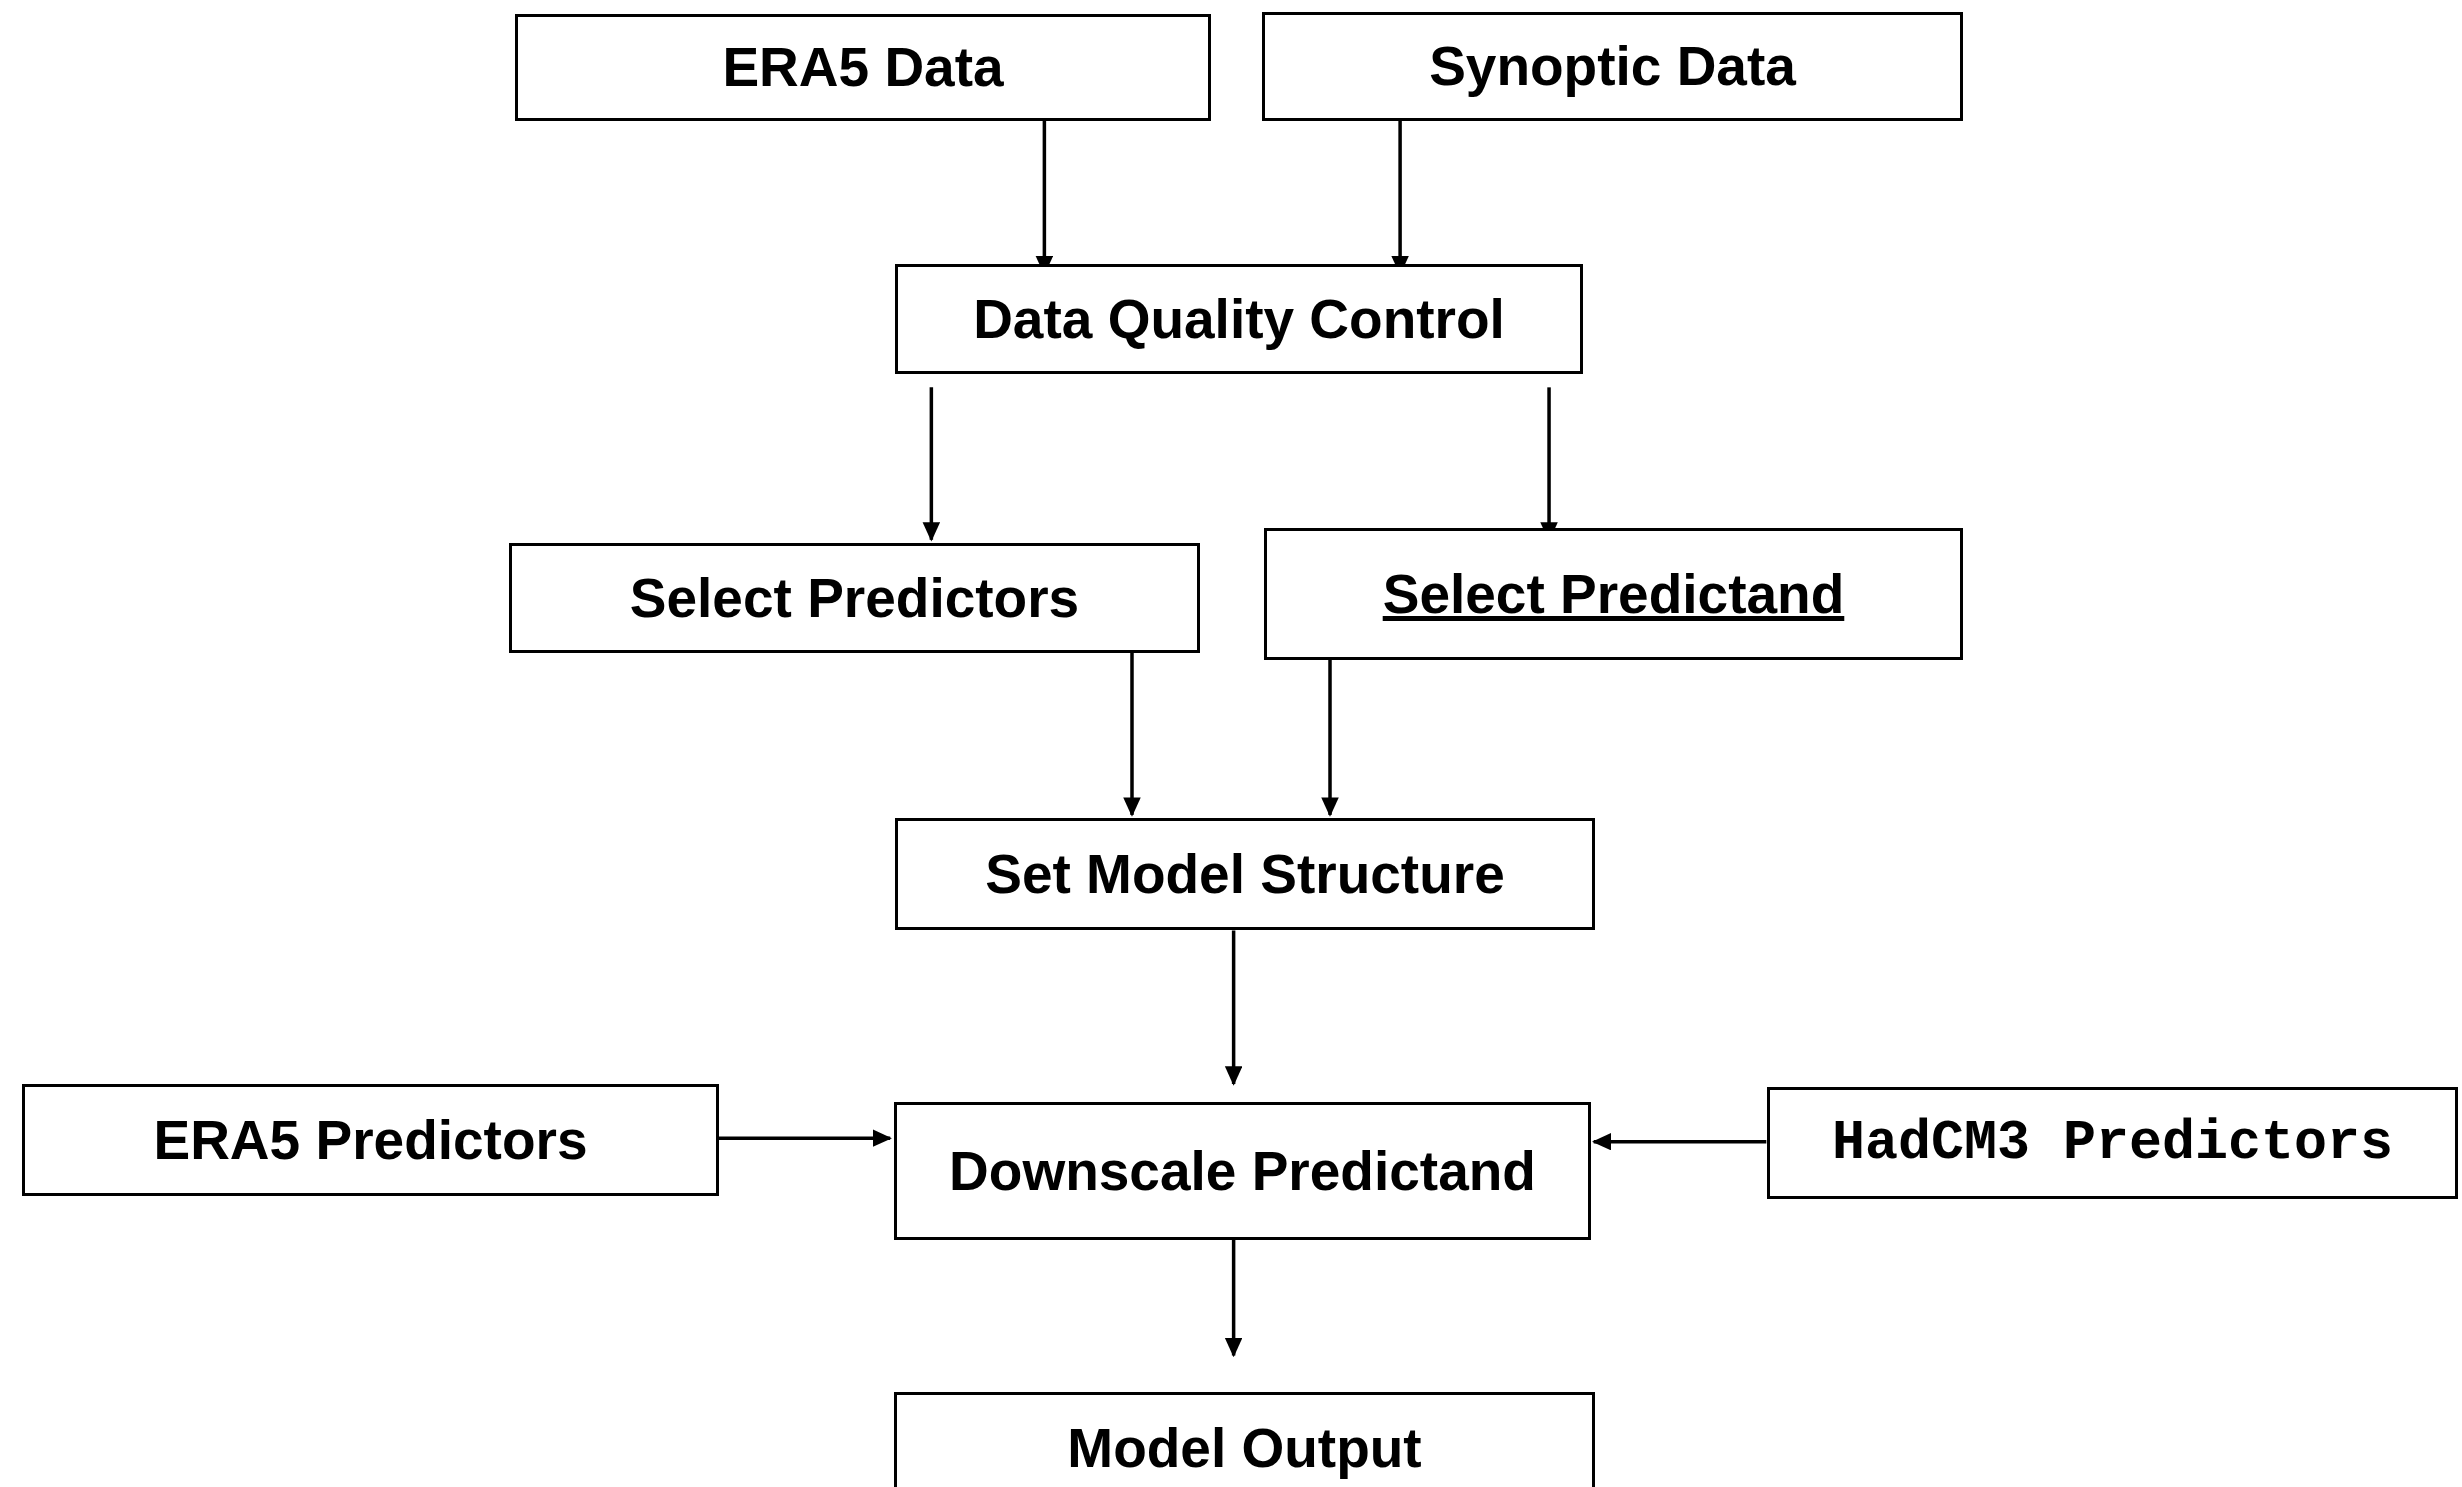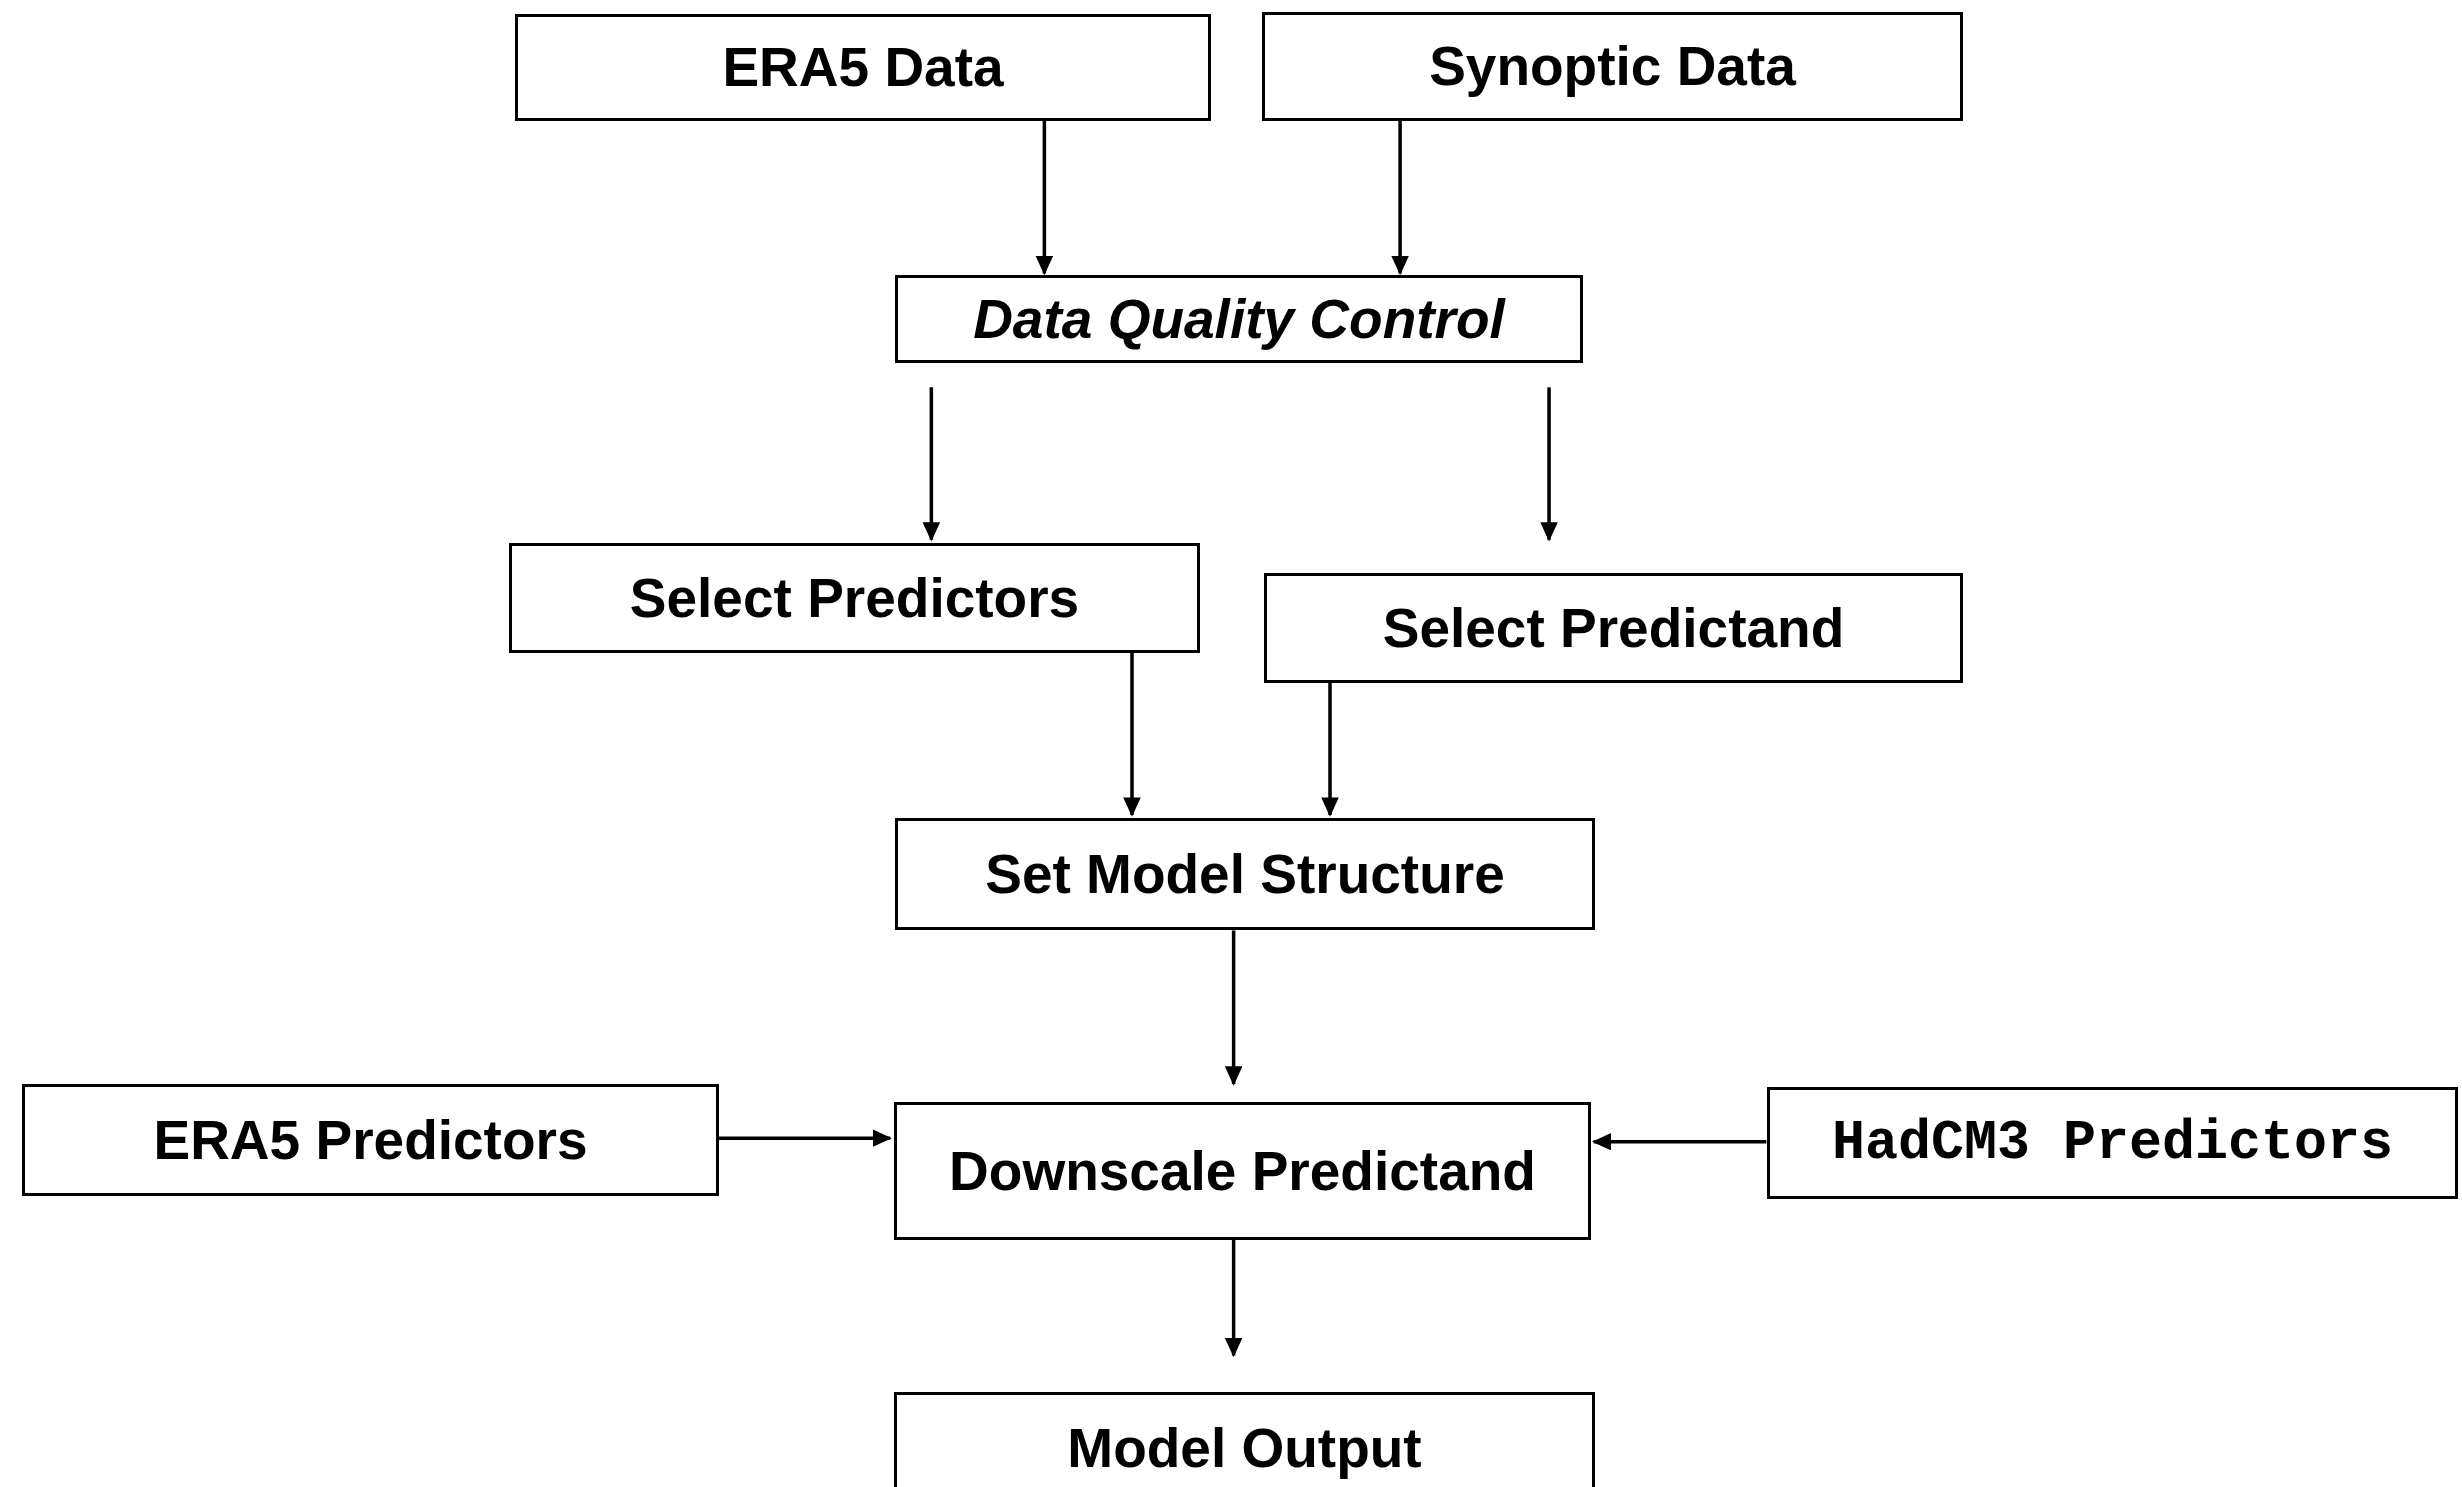--- a/index.html
+++ b/index.html
@@ -65,29 +65,29 @@
   </svg>
 
   <div class="node" style="left:515px;  top:14px;   width:696px; height:107px;">
     <span>ERA5 Data</span>
   </div>
 
   <div class="node" style="left:1262px; top:12.3px;   width:701px; height:109px;">
     <span>Synoptic Data</span>
   </div>
 
-  <div class="node" style="left:895px; top:275px;  width:688px; height:88px;font-style:italic;">
+  <div class="node" style="left:895px; top:264px;  width:688px; height:110px;">
     <span>Data Quality Control</span>
   </div>
 
   <div class="node" style="left:509px;  top:543px;  width:691px; height:110px;">
     <span>Select Predictors</span>
   </div>
 
-  <div class="node" style="left:1264px; top:573px;  width:699px; height:110px;">
+  <div class="node" style="left:1264px; top:528px;  width:699px; height:132px;text-decoration:underline;">
     <span>Select Predictand</span>
   </div>
 
   <div class="node" style="left:895px; top:818px;  width:700px; height:112px;">
     <span>Set Model Structure</span>
   </div>
 
   <div class="node" style="left:22px;   top:1084px; width:697px; height:112px;">
     <span>ERA5 Predictors</span>
   </div>

